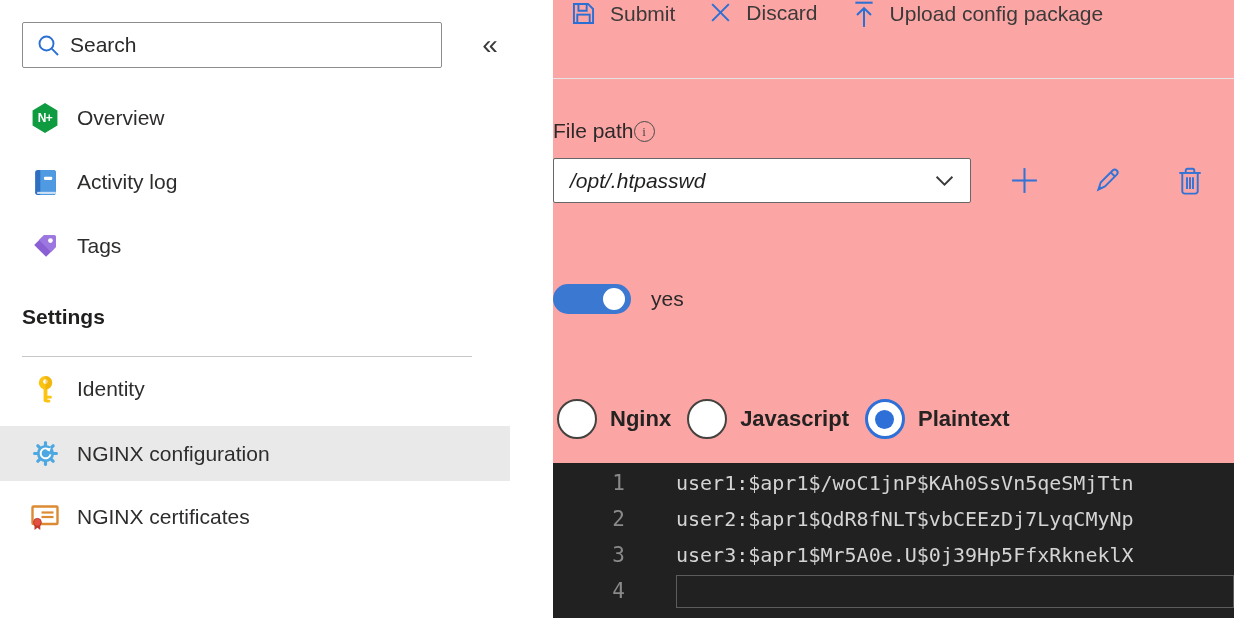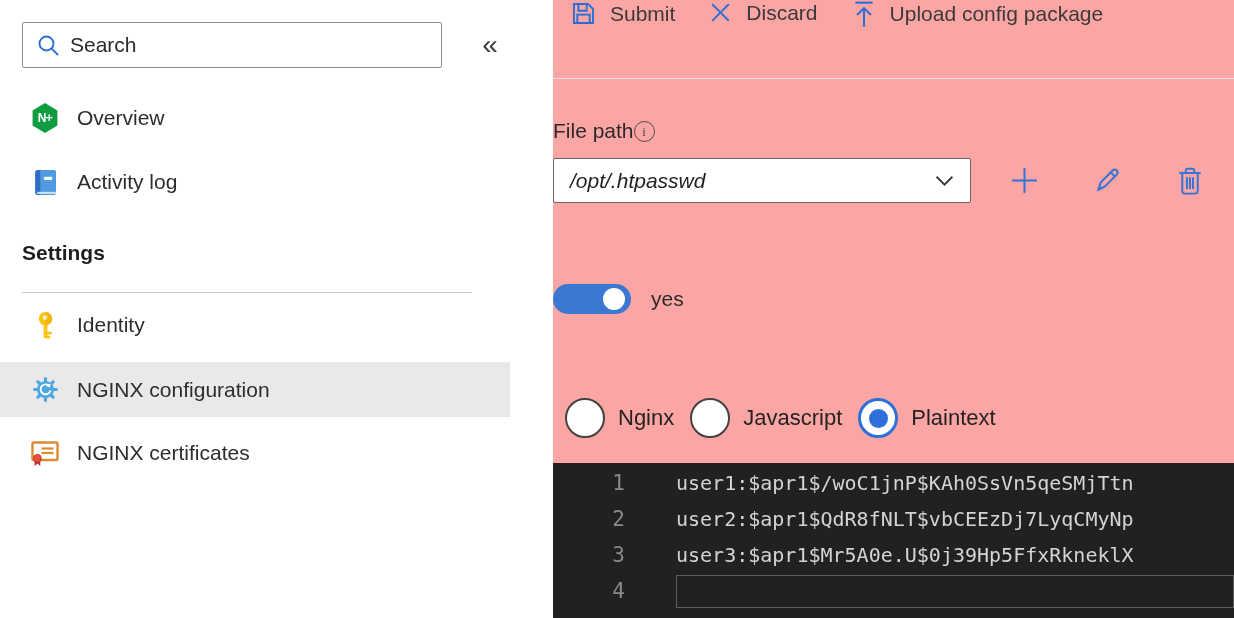--- a/index.html
+++ b/index.html
@@ -40,21 +40,21 @@
   .combo-value { flex:1; font-size:21px; color:#201f1e;font-style:italic; }
   .icon-btn { width:36px; height:36px; background:none; border:none; display:flex; align-items:center; justify-content:center; cursor:pointer; }
   .combo-row .icon-btn { margin-left:0; }
   .combo-icons { display:flex; gap:47px; margin-left:35px; }
 
   .toggle-row { position:absolute; left:0; top:284px; display:flex; align-items:center; }
   .toggle { width:78px; height:30px; border-radius:15px; background:#3b78d1; position:relative; cursor:pointer; border:none; flex:none; }
   .toggle .knob { position:absolute; right:6px; top:4px; width:22px; height:22px; border-radius:50%; background:#fff; }
   .toggle-state { margin-left:20px; font-size:21px; color:#2b2a29; }
 
-  .radio-row { position:absolute; left:12px; top:398px; display:flex; align-items:flex-start; height:42px; }
+  .radio-row { position:absolute; left:4px; top:398px; display:flex; align-items:center; height:42px;font-weight:bold; }
   .radio-opt { display:flex; align-items:center; cursor:pointer; margin-right:16px; }
   .radio-circle { width:40px; height:40px; border-radius:50%; border:2.5px solid #44423f; background:#fff; flex:none; display:flex; align-items:center; justify-content:center; }
   .radio-opt.selected .radio-circle { border:3px solid #2e6fd8; }
   .radio-dot { width:19px; height:19px; border-radius:50%; background:transparent; }
   .radio-opt.selected .radio-dot { background:#2e6fd8; }
   .radio-label { margin-left:13px; font-size:22px; color:#242322; white-space:nowrap; }
 
   
   .editor { position:absolute; left:0; top:463px; width:681px; height:155px; background:#212121; font-family:"DejaVu Sans Mono", monospace; padding-top:2px; overflow:hidden; }
   .ed-row { height:36px; display:flex; align-items:center; }
@@ -94,20 +94,30 @@
               <rect x="2" y="1" width="20" height="24" rx="2.5" fill="#2e6fc2"></rect>
               <path d="M7 1 H19.5 a2.5 2.5 0 0 1 2.5 2.5 V22.5 a2.5 2.5 0 0 1 -2.5 2.5 H7 Z" fill="#509ae2"></path>
               <rect x="10.5" y="7.5" width="8" height="3" rx="1" fill="#fff"></rect>
               <rect x="4" y="22" width="18" height="2" fill="#cfe2f5"></rect>
             </svg>
         </span>
         <span class="nav-label">Activity log</span>
       </div>
 
 
+      <div class="nav-item">
+        <span class="icon-cell">
+          <svg width="26" height="26" viewBox="0 0 24 24">
+              <path d="M11 2 H20.5 a1.5 1.5 0 0 1 1.5 1.5 V13 L13 22 L2 11 Z" fill="#8a5fd4"></path>
+              <path d="M11 2 H20.5 a1.5 1.5 0 0 1 1.5 1.5 V13 L17.5 17.5 L6.5 6.5 Z" fill="#9d77e0"></path>
+              <circle cx="17" cy="7" r="2.2" fill="#fff"></circle>
+            </svg>
+        </span>
+        <span class="nav-label">Tags</span>
+      </div>
 
       <div class="section-header">Settings</div>
       <div class="section-divider"></div>
 
       <div class="nav-item">
         <span class="icon-cell">
           <svg width="23" height="29" viewBox="0 0 24 30">
               <g fill="#fcc412">
                 <circle cx="12" cy="8" r="7"></circle>
                 <rect x="10" y="13" width="4" height="15" rx="1.2"></rect>

